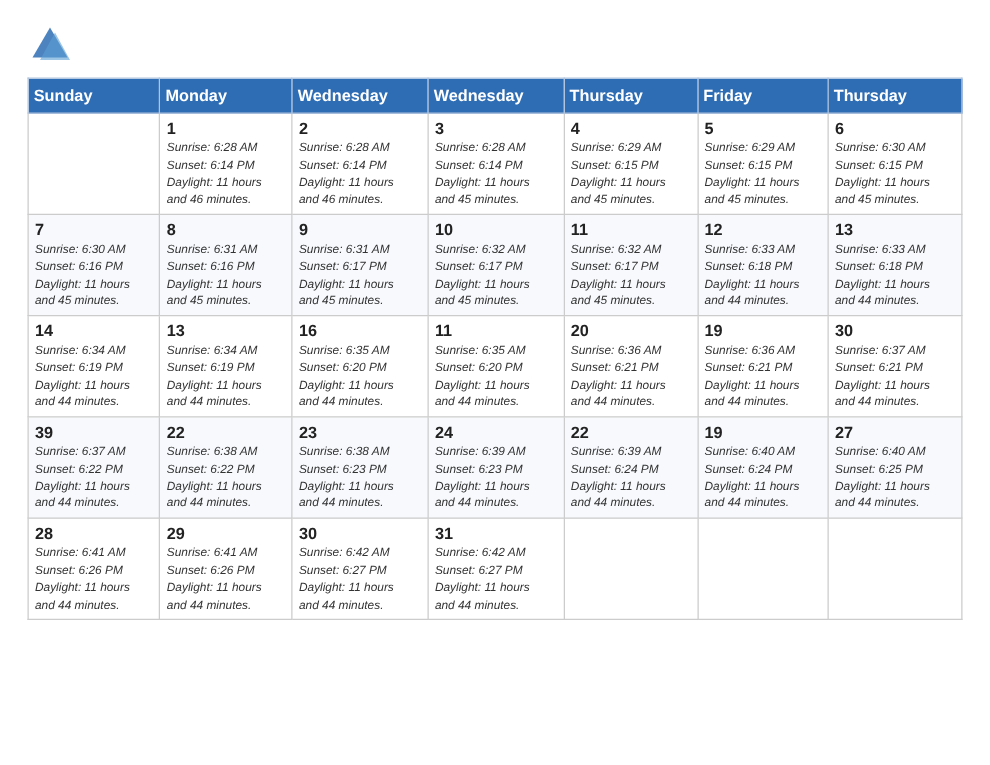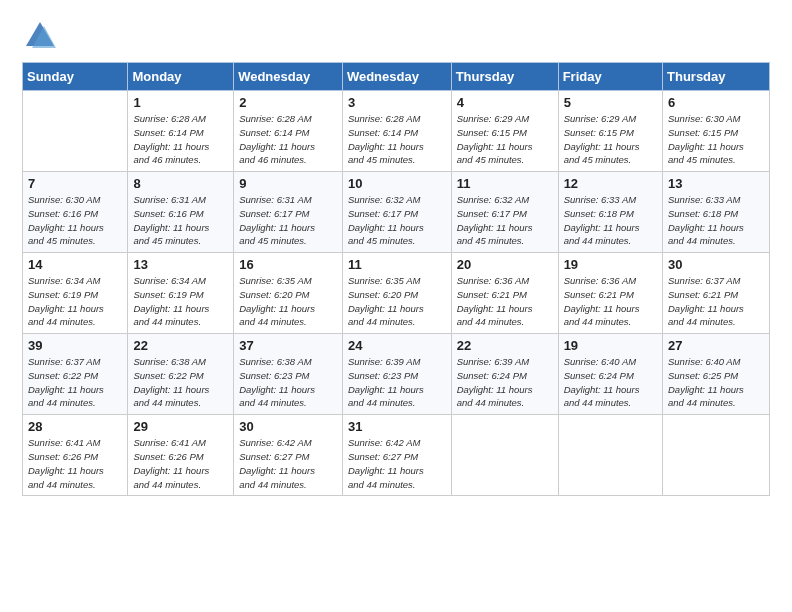--- a/index.html
+++ b/index.html
@@ -293,21 +293,21 @@
 and 44 minutes.</div>
           </td>
           <td>
             <span class="day-num">22</span>
             <div class="day-info" style="white-space: pre-line;">Sunrise: 6:38 AM
 Sunset: 6:22 PM
 Daylight: 11 hours
 and 44 minutes.</div>
           </td>
           <td>
-            <span class="day-num">37</span>
+            <span class="day-num">23</span>
             <div class="day-info" style="white-space: pre-line;">Sunrise: 6:38 AM
 Sunset: 6:23 PM
 Daylight: 11 hours
 and 44 minutes.</div>
           </td>
           <td>
             <span class="day-num">24</span>
             <div class="day-info" style="white-space: pre-line;">Sunrise: 6:39 AM
 Sunset: 6:23 PM
 Daylight: 11 hours

